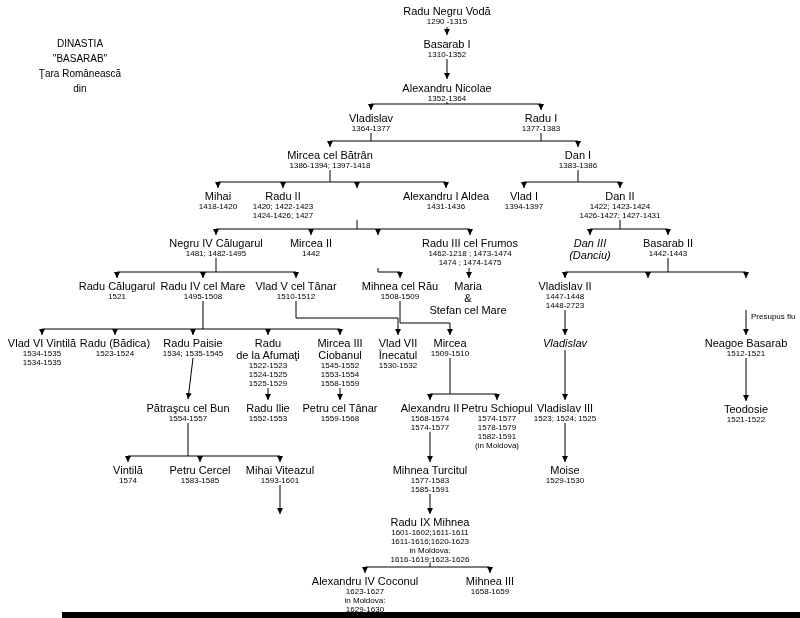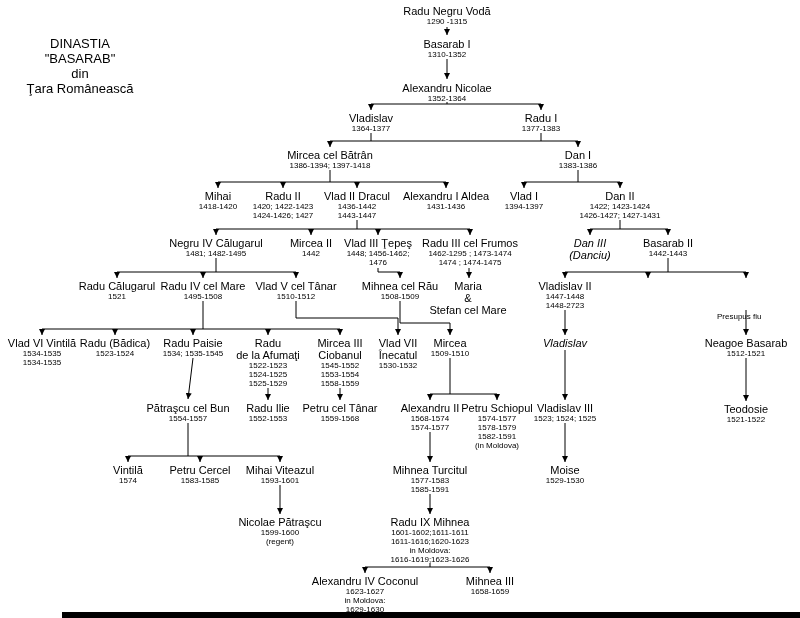--- a/index.html
+++ b/index.html
@@ -4,22 +4,22 @@
 <style>
   html,body{margin:0;padding:0;background:#fff;}
   .stage{position:relative;width:800px;height:618px;background:#ffffff;overflow:hidden;
          font-family:"Liberation Sans",sans-serif;color:#000;}
   svg.wires{position:absolute;left:0;top:0;width:800px;height:618px;}
   .node{position:absolute;transform:translateX(-50%);text-align:center;white-space:nowrap;}
   .nm{font-size:11px;line-height:12px;}
   .dt{font-size:8px;line-height:9px;}
   .it .nm{font-style:italic;}
   .title{position:absolute;left:10px;top:36px;width:140px;text-align:center;
-         font-size:13px;line-height:15px;}
-  .presupus{position:absolute;left:717px;top:312px;font-size:8px;line-height:9px;white-space:nowrap;}
+         font-size:10px;line-height:15px;}
+  .presupus{position:absolute;left:751px;top:312px;font-size:8px;line-height:9px;white-space:nowrap;}
   .bar{position:absolute;left:62px;top:612px;width:738px;height:6px;background:#000;}
 </style>
 </head>
 <body>
 
 <div class="stage">
 
   <svg class="wires" viewBox="0 0 800 618" xmlns="http://www.w3.org/2000/svg">
     <defs>
       <marker id="arw" viewBox="0 0 6 6" refX="6" refY="3" markerWidth="6" markerHeight="6" orient="auto" markerUnits="userSpaceOnUse">
@@ -90,22 +90,22 @@
       <path d="M280,485 V514" marker-end="url(#arw)"></path>
       <path d="M430,494 V514" marker-end="url(#arw)"></path>
       <path d="M365,567 V573" marker-end="url(#arw)"></path>
       <path d="M490,567 V573" marker-end="url(#arw)"></path>
     </g>
   </svg>
 
   <div class="title">
     <div>DINASTIA</div>
     <div>"BASARAB"</div>
+    <div>Ţara Românească</div>
     <div>din</div>
-    <div>Ţara Românească</div>
   </div>
 
   <div class="node" style="left:447px;top:5px">
     <div class="nm">Radu Negru Vodă</div>
     <div class="dt">1290 -1315</div>
   </div>
 
   <div class="node" style="left:447px;top:38px">
     <div class="nm">Basarab I</div>
     <div class="dt">1310-1352</div>
@@ -140,25 +140,20 @@
     <div class="nm">Mihai</div>
     <div class="dt">1418-1420</div>
   </div>
 
   <div class="node" style="left:283px;top:190px">
     <div class="nm">Radu II</div>
     <div class="dt">1420; 1422-1423</div>
     <div class="dt">1424-1426; 1427</div>
   </div>
 
-  <div class="node" style="left:357px;top:190px">
-    <div class="nm">Vlad II Dracul</div>
-    <div class="dt">1436-1442</div>
-    <div class="dt">1443-1447</div>
-  </div>
 
   <div class="node" style="left:446px;top:190px">
     <div class="nm">Alexandru I Aldea</div>
     <div class="dt">1431-1436</div>
   </div>
 
   <div class="node" style="left:524px;top:190px">
     <div class="nm">Vlad I</div>
     <div class="dt">1394-1397</div>
   </div>
@@ -172,29 +167,24 @@
   <div class="node" style="left:216px;top:237px">
     <div class="nm">Negru IV Călugarul</div>
     <div class="dt">1481; 1482-1495</div>
   </div>
 
   <div class="node" style="left:311px;top:237px">
     <div class="nm">Mircea II</div>
     <div class="dt">1442</div>
   </div>
 
-  <div class="node" style="left:378px;top:237px">
-    <div class="nm">Vlad III Ţepeş</div>
-    <div class="dt">1448; 1456-1462;</div>
-    <div class="dt">1476</div>
-  </div>
 
   <div class="node" style="left:470px;top:237px">
     <div class="nm">Radu III cel Frumos</div>
-    <div class="dt">1462-1295 ; 1473-1474</div>
+    <div class="dt">1462-1218 ; 1473-1474</div>
     <div class="dt">1474 ; 1474-1475</div>
   </div>
 
   <div class="node it" style="left:590px;top:237px">
     <div class="nm">Dan III</div>
     <div class="nm">(Danciu)</div>
   </div>
 
   <div class="node" style="left:668px;top:237px">
     <div class="nm">Basarab II</div>
@@ -347,25 +337,20 @@
     <div class="nm">Mihnea Turcitul</div>
     <div class="dt">1577-1583</div>
     <div class="dt">1585-1591</div>
   </div>
 
   <div class="node" style="left:565px;top:464px">
     <div class="nm">Moise</div>
     <div class="dt">1529-1530</div>
   </div>
 
-  <div class="node" style="left:280px;top:516px">
-    <div class="nm">Nicolae Pătraşcu</div>
-    <div class="dt">1599-1600</div>
-    <div class="dt">(regent)</div>
-  </div>
 
   <div class="node" style="left:430px;top:516px">
     <div class="nm">Radu IX Mihnea</div>
     <div class="dt">1601-1602;1611-1611</div>
     <div class="dt">1611-1616;1620-1623</div>
     <div class="dt">in Moldova:</div>
     <div class="dt">1616-1619;1623-1626</div>
   </div>
 
   <div class="node" style="left:365px;top:575px">

